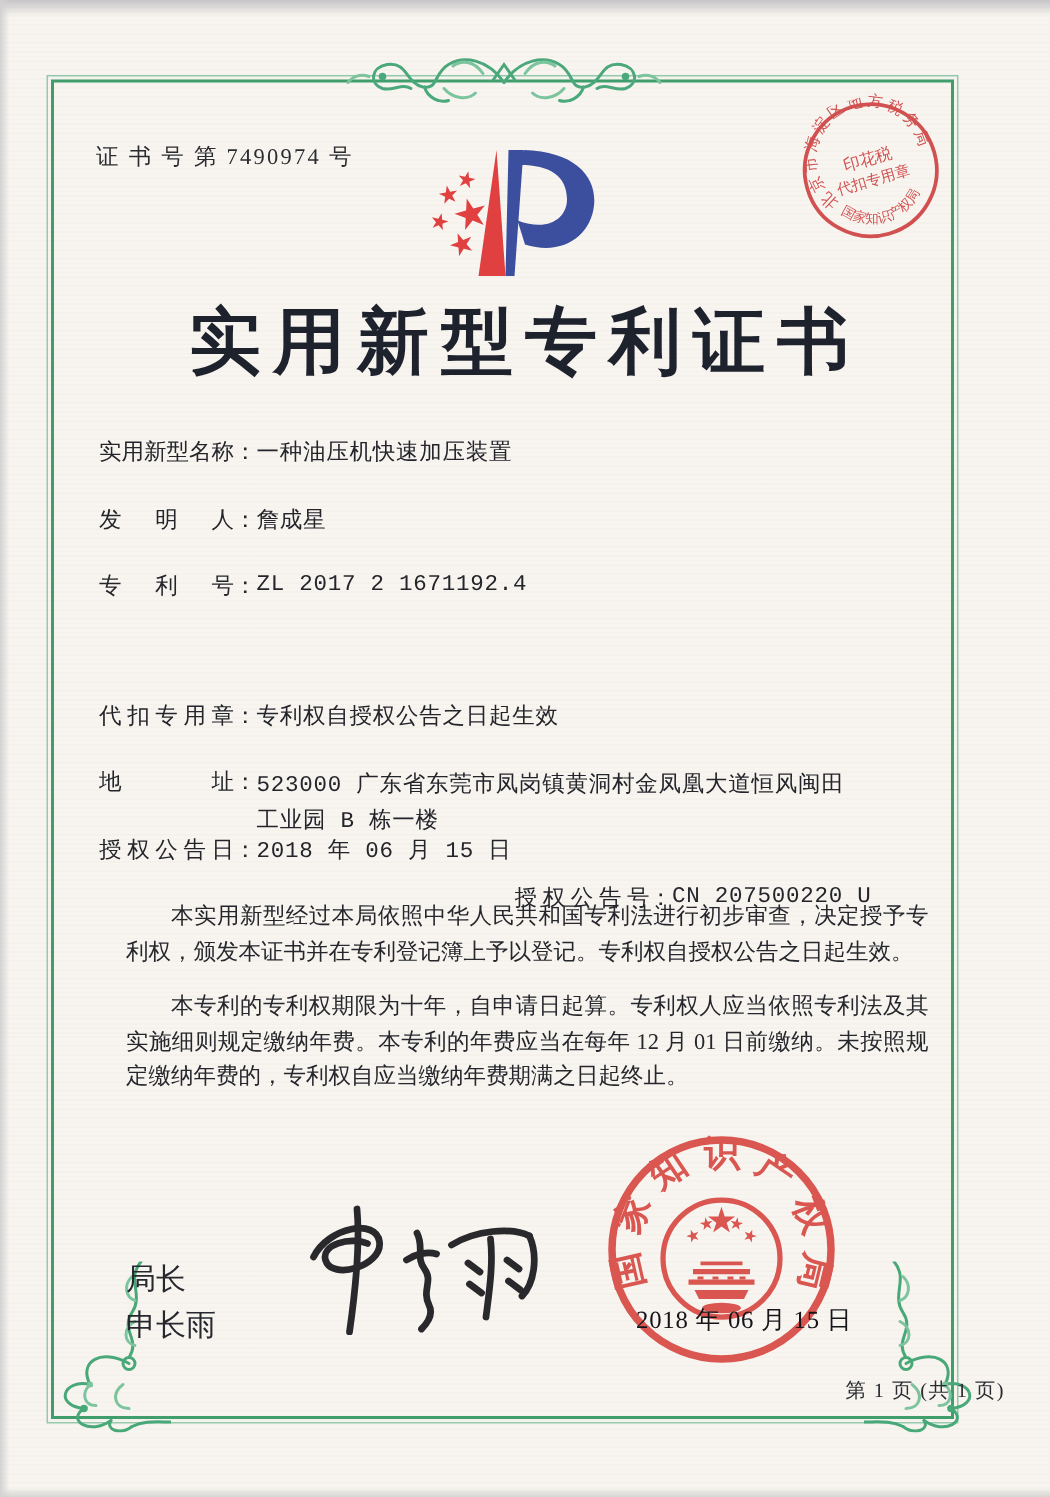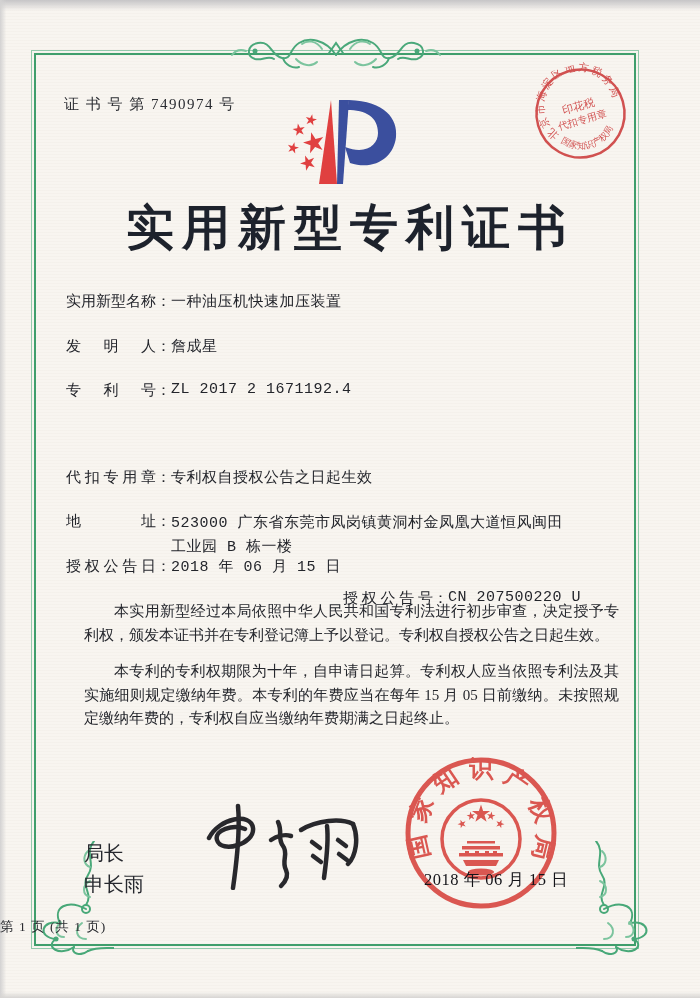--- a/index.html
+++ b/index.html
@@ -29,21 +29,21 @@
   .fvalcol{display:inline-block;vertical-align:top;letter-spacing:0.5px;}
   .fvalcol span{display:block;line-height:24px;}
   .pair2{position:absolute;left:277px;top:0;white-space:nowrap;margin-top:32px;}
   .bodytext{position:absolute;left:71px;top:587px;width:561px;font-size:15px;line-height:23.5px;text-align:justify;color:#25272d;}
   .bodytext p{text-indent:2em;margin:13px;}
   .director{position:absolute;left:84px;top:838px;font-size:20px;line-height:31px;color:#26282e;}
   .signature{position:absolute;left:193px;top:798px;width:178px;height:92px;}
   .seal{position:absolute;left:405px;top:757px;width:152px;height:152px;opacity:0.92;}
   .seal-date{position:absolute;left:424px;top:869px;font-size:16.5px;letter-spacing:0.5px;color:#141419;z-index:5;}
   .tax-stamp{position:absolute;left:532px;top:65px;width:97px;height:97px;transform:rotate(-16deg);opacity:0.88;}
-  .footer{position:absolute;left:0;right:30px;top:918px;text-align:left;font-size:13.5px;letter-spacing:1px;color:#2a2c31;}
+  .footer{position:absolute;left:0;right:30px;top:918px;text-align:right;font-size:13.5px;letter-spacing:1px;color:#2a2c31;}
 </style>
 </head>
 <body>
 
 <div class="page">
 
   <svg width="0" height="0" style="position:absolute" aria-hidden="true">
     <defs>
       <polygon id="star" points="0,-1 0.2245,-0.309 0.951,-0.309 0.3633,0.118 0.5878,0.809 0,0.382 -0.5878,0.809 -0.3633,0.118 -0.951,-0.309 -0.2245,-0.309"></polygon>
       <path id="seal-arc" d="M 25.3 99.7 A 56 56 0 1 1 126.7 99.7"></path>
@@ -145,21 +145,21 @@
   </div>
   <div class="frow" style="top:557px">
     <span class="flabel">授权公告日</span><span class="fcolon">：</span><span class="fval">2018 年 06 月 15 日</span>
     <span class="pair2">
       <span class="flabel">授权公告号</span><span class="fcolon">：</span><span class="fval">CN 207500220 U</span>
     </span>
   </div>
 
   <div class="bodytext">
     <p>本实用新型经过本局依照中华人民共和国专利法进行初步审查，决定授予专利权，颁发本证书并在专利登记簿上予以登记。专利权自授权公告之日起生效。</p>
-    <p>本专利的专利权期限为十年，自申请日起算。专利权人应当依照专利法及其实施细则规定缴纳年费。本专利的年费应当在每年 15 月 05 日前缴纳。未按照规定缴纳年费的，专利权自应当缴纳年费期满之日起终止。</p>
+    <p>本专利的专利权期限为十年，自申请日起算。专利权人应当依照专利法及其实施细则规定缴纳年费。本专利的年费应当在每年 12 月 01 日前缴纳。未按照规定缴纳年费的，专利权自应当缴纳年费期满之日起终止。</p>
   </div>
 
   <div class="director">
     <div>局长</div>
     <div>申长雨</div>
   </div>
   <svg class="signature" viewBox="0 0 178 92">
     <g fill="none" stroke="#17171c" stroke-width="4.5" stroke-linecap="round" stroke-linejoin="round" opacity="0.92">
       <path d="M16,40 C26,20 58,14 60,30 C62,46 28,56 24,42 C21,32 40,26 52,31"></path>
       <path d="M45,8 C47,30 44,62 40,90"></path>

